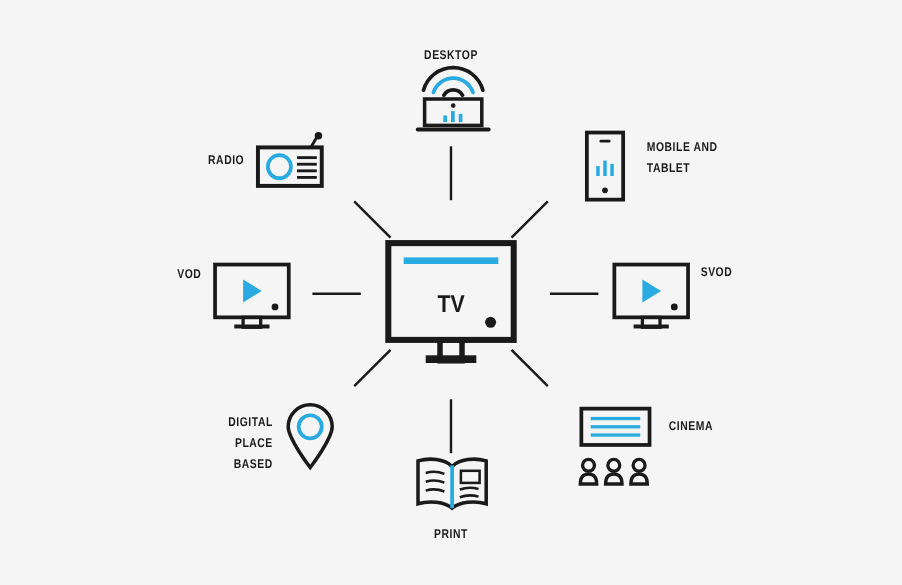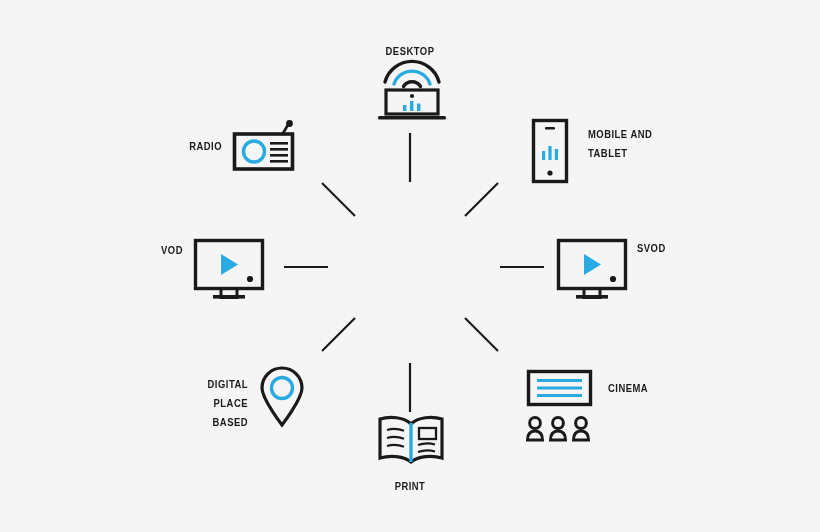--- a/index.html
+++ b/index.html
@@ -51,20 +51,30 @@
       <line x1="410" y1="363" x2="410" y2="412"></line>
       <line x1="284" y1="267" x2="328" y2="267"></line>
       <line x1="500" y1="267" x2="544" y2="267"></line>
       <line x1="322" y1="183" x2="355" y2="216"></line>
       <line x1="498" y1="183" x2="465" y2="216"></line>
       <line x1="322" y1="351" x2="355" y2="318"></line>
       <line x1="498" y1="351" x2="465" y2="318"></line>
     </g>
   </svg>
 
+  <div class="node" style="left:350px; top:218px;">
+    <svg width="120" height="116" viewBox="0 0 120 116">
+      <rect x="3" y="3" width="114" height="88" fill="none" stroke="#1a1a1a" stroke-width="5.5"></rect>
+      <rect x="17" y="16" width="86" height="6" fill="#29abe2"></rect>
+      <circle cx="96" cy="75" r="5" fill="#1a1a1a"></circle>
+      <rect x="50" y="91" width="20" height="19" fill="none" stroke="#1a1a1a" stroke-width="5"></rect>
+      <rect x="37" y="105" width="46" height="7" fill="#1a1a1a"></rect>
+      <text x="60" y="66" text-anchor="middle" font-family="Liberation Sans, sans-serif" font-size="22" font-weight="bold" fill="#1a1a1a" transform="scale(0.88,1) translate(8.2,0)">TV</text>
+    </svg>
+  </div>
 
   <div class="node" style="left:374px; top:60px;">
     <svg width="76" height="62" viewBox="0 0 76 62">
       <g fill="none" stroke-linecap="round">
         <path d="M11 22 A28 28 0 0 1 65 22" stroke="#1a1a1a" stroke-width="3.4"></path>
         <path d="M20 24 A19 19 0 0 1 56 24" stroke="#29abe2" stroke-width="3.4"></path>
         <path d="M29.5 26.5 A10 10 0 0 1 46.5 26.5" stroke="#1a1a1a" stroke-width="3.4"></path>
       </g>
       <rect x="12" y="30" width="52" height="24" fill="none" stroke="#1a1a1a" stroke-width="3.2"></rect>
       <circle cx="38" cy="36" r="2.1" fill="#1a1a1a"></circle>

